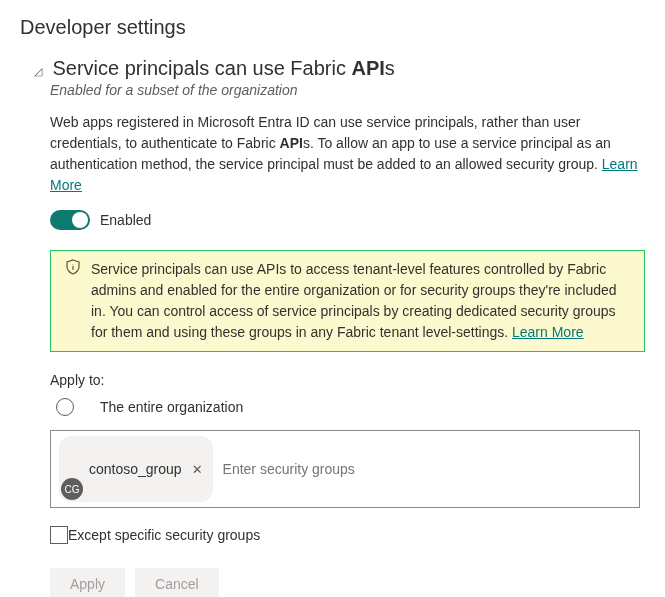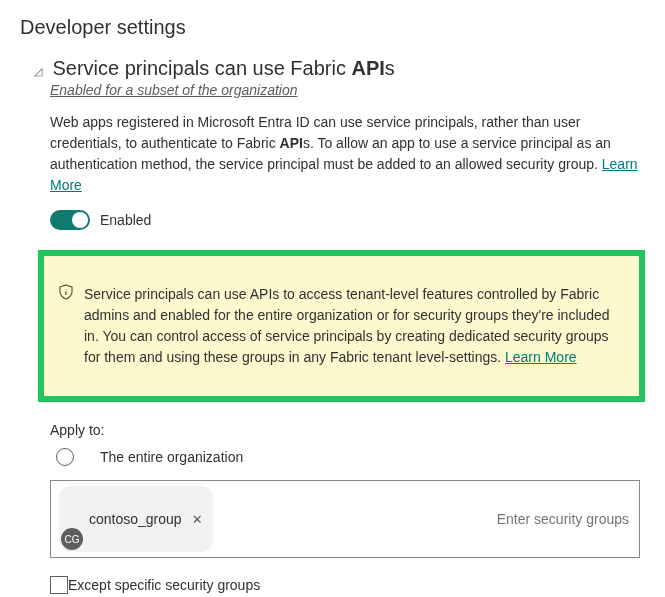--- a/index.html
+++ b/index.html
@@ -36,21 +36,20 @@
   .section-title {
     font-size: 20px;
     font-weight: 400;
   }
   .section-title b { font-weight: 700; }
   .section-sub {
     margin-left: 16px;
     font-style: italic;
     color: #605e5c;
     margin-top: 2px;
-    text-decoration: underline;
   }
   .desc {
     margin: 14px 0 14px 16px;
     line-height: 1.5;
     color: #323130;
   }
   .desc b { font-weight: 700; }
   .link {
     color: #007a7a;
     text-decoration: underline;
@@ -73,24 +72,24 @@
   .toggle-knob {
     position: absolute;
     right: 2px;
     top: 2px;
     width: 16px;
     height: 16px;
     background: #fff;
     border-radius: 50%;
   }
   .info-box {
-    margin: 0 0 20px 4px;
+    margin: 0 0 20px 16px;
     background: #fdf9cf;
-    border: 6px solid #22c55e;
-    padding: 28px 14px;
+    border: 1px solid #22c55e;
+    padding: 8px 14px;
     display: flex;
     gap: 10px;
     line-height: 1.5;
   }
   .info-icon {
     flex: none;
     color: #5e5a2f;
   }
   .apply-label {
     margin: 0 0 10px 16px;
@@ -146,21 +145,20 @@
     padding: 0 4px;
     cursor: pointer;
   }
   .groups-placeholder {
     color: #605e5c;
     flex: 1;
     border: none;
     outline: none;
     font-size: 14px;
     font-family: inherit;
-    text-align: right;
   }
   .checkbox-row {
     margin: 0 0 24px 16px;
     display: flex;
     align-items: center;
     gap: 0;
     cursor: pointer;
   }
   .checkbox {
     width: 18px; height: 18px;

